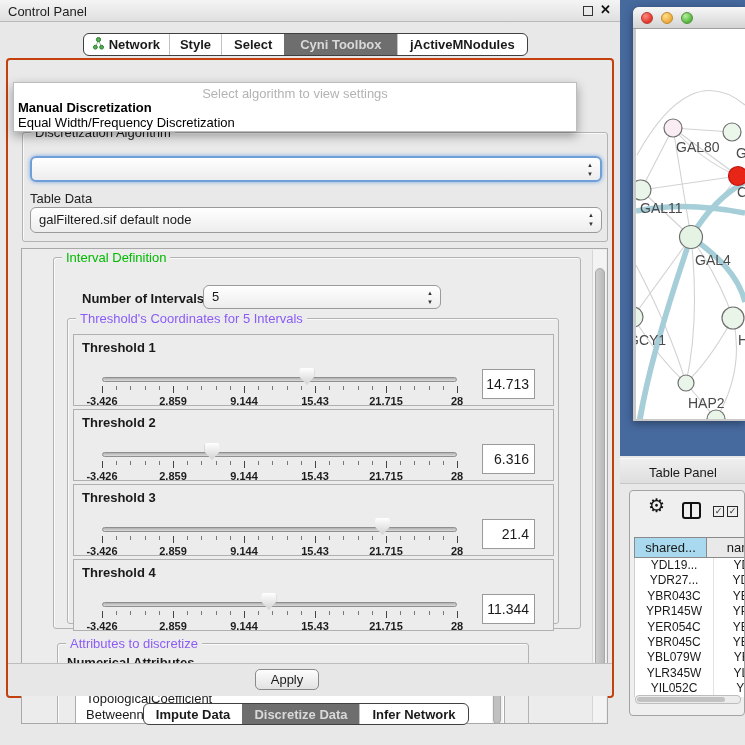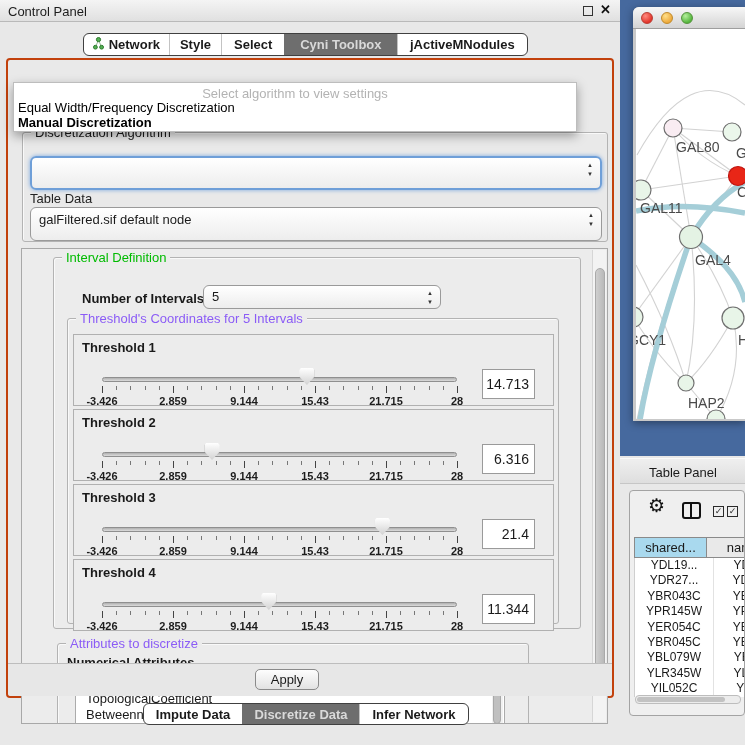--- a/index.html
+++ b/index.html
@@ -25,21 +25,21 @@
   .outer-panel { position:absolute; left:6px; top:58px; width:608px; height:640px;
     background:#e9e9e9; border:2px solid #c2410c; border-radius:4px; }
 
   .groupbox { position:absolute; border:1px solid #b3b3b3; border-radius:3px;
     box-shadow:inset 1px 1px 0 rgba(255,255,255,.7); }
   .groupbox > .gtitle { position:absolute; top:-8px; left:8px; padding:0 4px; font-size:13px; background:inherit; white-space:nowrap; }
   .gtitle.green { color:#00bb00; }
   .gtitle.blue { color:#8b5cf6; }
 
   #group-algo { left:14px; top:72px; width:586px; height:110px; background:#e9e9e9; }
-  .combo { position:absolute; height:34px; border:1px solid #9a9a9a; border-radius:6px;
+  .combo { position:absolute; height:26px; border:1px solid #9a9a9a; border-radius:6px;
     background:linear-gradient(#ffffff,#ededed); font-size:13px; line-height:24px; padding-left:8px; }
   .combo .spin { position:absolute; right:7px; top:3px; font-size:6px; line-height:9px; color:#333; text-align:center; }
   #algo-combo { left:7px; top:23px; width:572px; border:2px solid #6f9fd8; box-shadow:0 0 4px #7aa8e0; }
   #tabledata-label { position:absolute; left:7px; top:58px; font-size:13px; color:#222; }
   #tabledata-combo { left:7px; top:74px; width:572px; }
 
   #algo-popup { position:absolute; left:13px; top:82px; width:564px; height:50px; background:#fff;
     border:1px solid #bdbdbd; box-shadow:0 4px 10px rgba(0,0,0,.35); z-index:20; }
   #algo-popup .hint { height:17px; text-align:center; color:#b3b3b3; font-size:13px; padding-top:3px; }
   #algo-popup .opt { font-size:13px; padding-left:4px; height:15px; line-height:15px; color:#000; }
@@ -482,16 +482,16 @@
           </div>
         </div>
     </div>
     <div id="tp-hscroll">
         <div class="hthumb"></div>
       </div>
   </div>
 
   <div id="algo-popup">
     <div class="hint">Select algorithm to view settings</div>
+    <div class="opt bold">Manual Discretization</div>
     <div class="opt">Equal Width/Frequency Discretization</div>
-    <div class="opt bold">Manual Discretization</div>
   </div>
 </div>
 
 </body></html>

